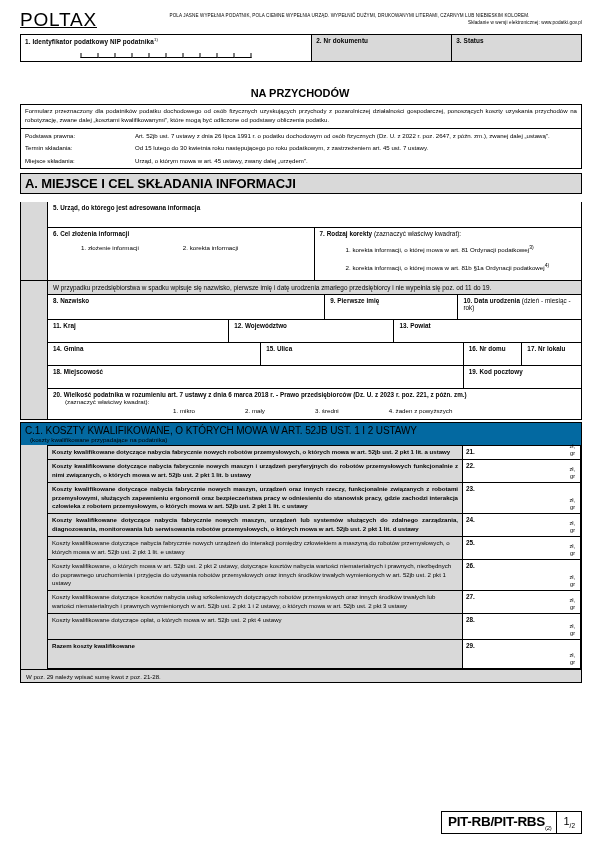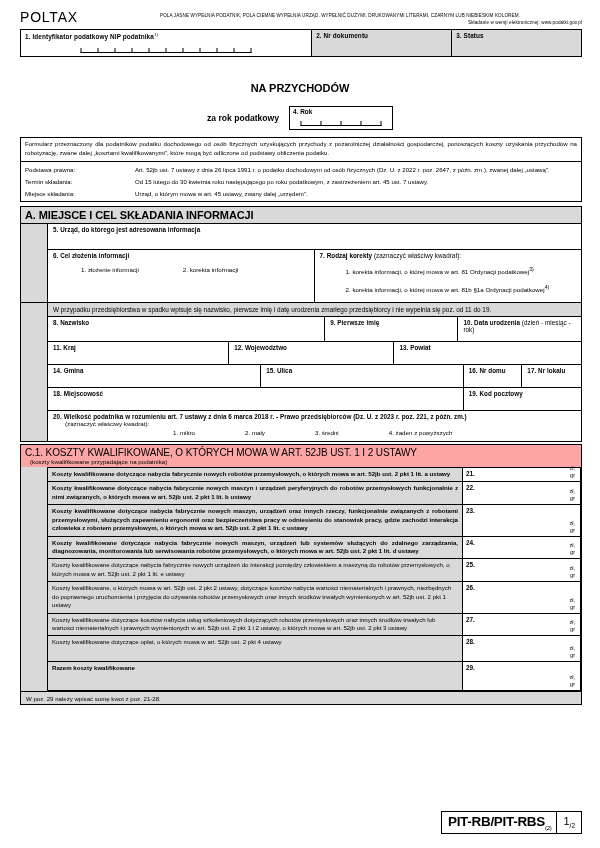--- a/index.html
+++ b/index.html
@@ -23,25 +23,26 @@
     padding: 0;
   }
 
   
   .masthead {
     display: flex;
     align-items: flex-start;
     padding: 7px 18px 3px 20px;
   }
   .brand {
-    font-size: 14px;
+    font-size: 19px;
     font-weight: normal;
     letter-spacing: 0.8px;
     white-space: nowrap;
     padding-top: 2px;
+    text-decoration: underline;
   }
   .masthead-notes {
     flex: 1;
     text-align: right;
     font-size: 4.6px;
     line-height: 1.55;
     letter-spacing: 0.1px;
     padding-left: 24px;
     padding-top: 5px;
   }
@@ -141,24 +142,24 @@
     border-bottom: 1px solid #000;
   }
   .legal { padding: 2.5px 4px 3px 4px; }
   .legalrow { display: flex; font-size: 6.1px; line-height: 1.5; margin-bottom: 3px;}
   .legalrow:last-child { margin-bottom: 0; }
   .legalrow .k { width: 110px; flex: none; }
   .legalrow .v { flex: 1; }
 
   
   .secbar {
-    margin: 4px 18px 0 20px;
+    margin: 4px 18px 8px 20px;
     border: 1px solid #000;
     background: #d9d9d9;
-    font-size: 11px;
+    font-size: 13px;
     font-weight: bold;
     letter-spacing: -0.1px;
     padding: 2px 0 2px 4px;
     box-sizing: border-box;
   }
 
   
   .secbody {
     margin: 0 18px 0 20px;
     border-left: 1px solid #000;
@@ -221,21 +222,21 @@
     font-size: 5.6px;
     line-height: 1.25;
     text-align: right;
   }
 
   .subhead {
     margin: 2px 18px 0 20px;
     border-left: 1px solid #000;
     border-right: 1px solid #000;
     border-top: 1px solid #000;
-    background: #fca5a5;
+    background: #0369a1;
     padding: 2px 4px 2px 4px;
     box-sizing: border-box;
   }
   .subhead .t { font-size: 10px; font-weight: normal; display:block; letter-spacing: -0.1px;}
   .subhead .s { font-size: 6.2px; display: block; padding-left: 5px; }
 
   .cwrap {
     margin: 0 18px 0 20px;
     border-left: 1px solid #000;
     border-right: 1px solid #000;
@@ -312,32 +313,20 @@
       <span class="lbl">3. Status</span>
     </div>
   </div>
 
 
   <div class="maintitle">
     <br>
     <span>NA PRZYCHODÓW</span>
   </div>
 
-  <div class="yearrow">
-    <div class="yearlabel">za rok podatkowy</div>
-    <div class="yearbox">
-      <span class="lbl">4. Rok</span>
-      <span class="segbar">
-          <i></i>
-          <i></i>
-          <i></i>
-          <i></i>
-        </span>
-    </div>
-  </div>
 
   <div class="introwrap">
     <div class="intro">Formularz przeznaczony dla podatników podatku dochodowego od osób fizycznych uzyskujących przychody z pozarolniczej działalności gospodarczej, ponoszących koszty uzyskania przychodów na robotyzację, zwane dalej „kosztami kwalifikowanymi”, które mogą być odliczone od podstawy obliczenia podatku.</div>
     <div class="legal">
       <div class="legalrow">
         <div class="k">Podstawa prawna:</div>
         <div class="v">Art. 52jb ust. 7 ustawy z dnia 26 lipca 1991 r. o podatku dochodowym od osób fizycznych (Dz. U. z 2022 r. poz. 2647, z późn. zm.), zwanej dalej „ustawą”.</div>
       </div>
       <div class="legalrow">
         <div class="k">Termin składania:</div>

